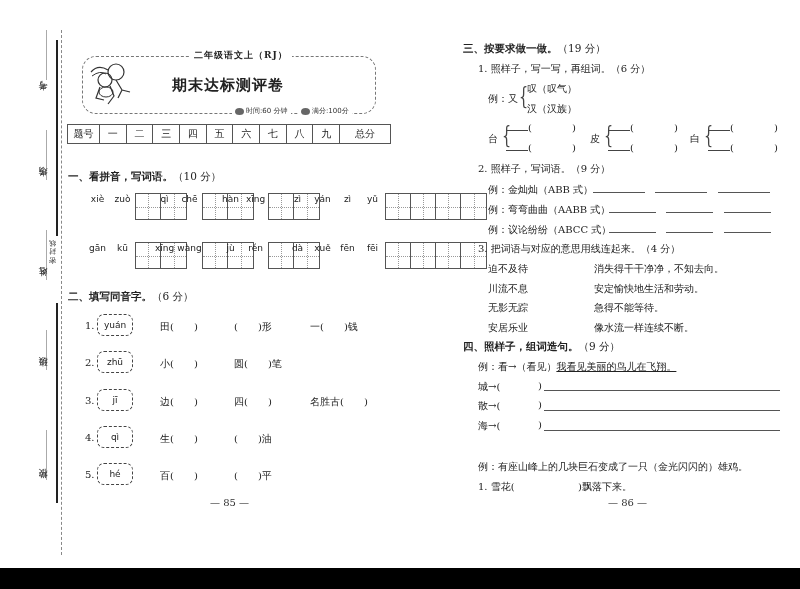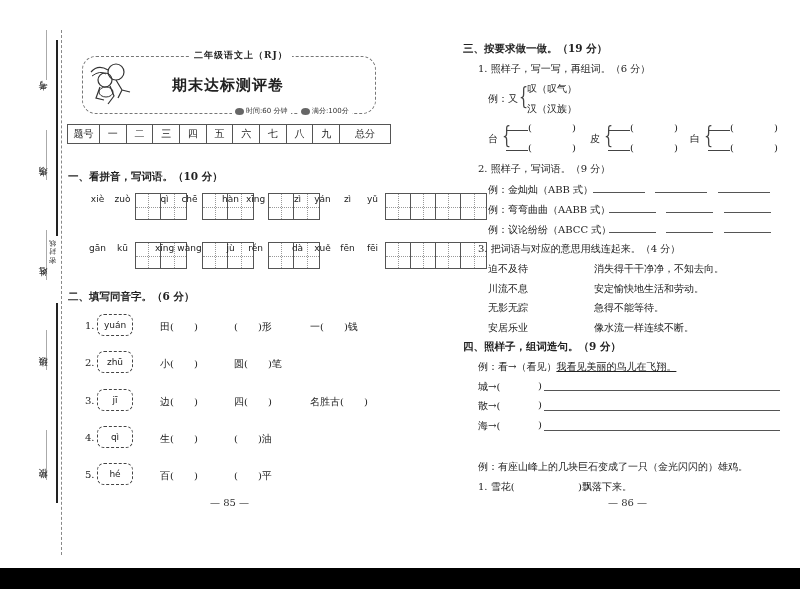--- a/index.html
+++ b/index.html
@@ -23,21 +23,21 @@
 .meta{position:absolute;top:106px;background:#fff;padding:0 3px;font-size:7px;color:#333;font-family:"DejaVu Sans",sans-serif}
 .meta .ico{display:inline-block;width:9px;height:7px;border-radius:50%;background:#666;margin-right:2px;vertical-align:middle}
 
 
 table.score{position:absolute;left:67px;top:124px;width:324px;border-collapse:collapse;font-size:10px}
 table.score td{border:1px solid #555;height:19px;text-align:center;padding:0}
 table.score td.lbl{width:32px}
 
 
 .h-sec{position:absolute;font-size:10.5px;font-weight:bold;font-family:"DejaVu Sans",sans-serif}
-.h-sec .pts{font-weight:bold;font-family:"DejaVu Serif",serif}
+.h-sec .pts{font-weight:normal;font-family:"DejaVu Serif",serif}
 .txt{position:absolute;font-size:10px;white-space:nowrap}
 
 
 .pygroup{position:absolute;display:flex;flex-direction:row}
 .pyrow{display:flex}
 .pyrow span{width:25px;text-align:center;font-size:9px;font-family:"DejaVu Sans",sans-serif;height:13px;line-height:13px}
 .boxes{display:flex;border:1px solid #555}
 .cell{width:25px;height:25px;border-right:1px solid #555;position:relative}
 .cell:last-child{border-right:none}
 .cell:before{content:"";position:absolute;left:50%;top:0;height:100%;border-left:1px dotted #999}

